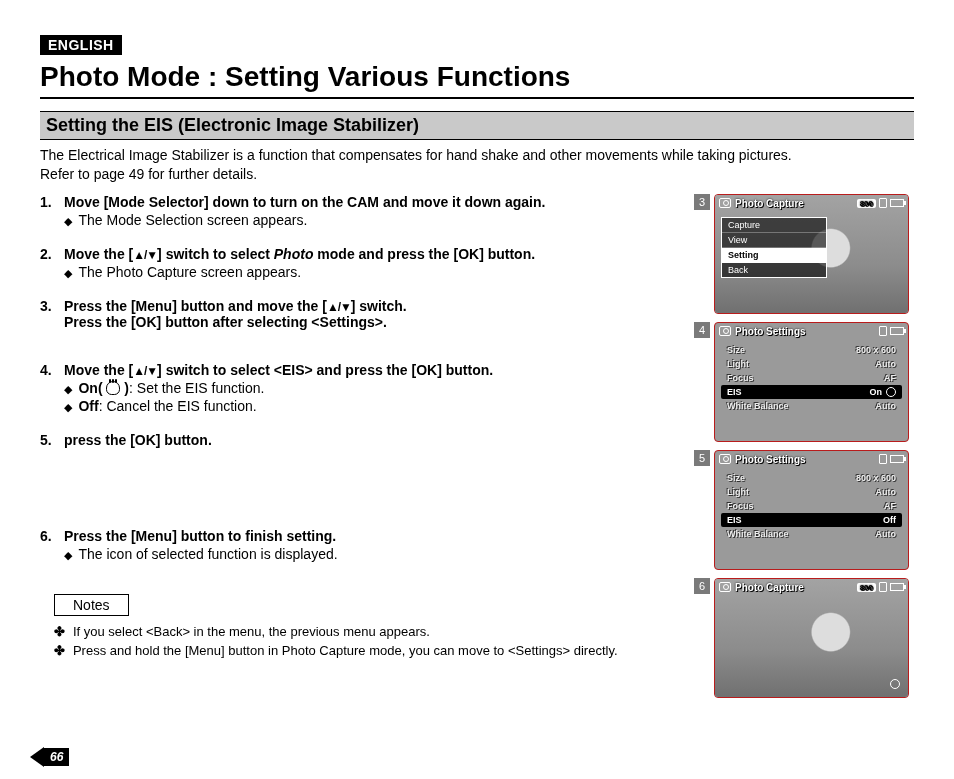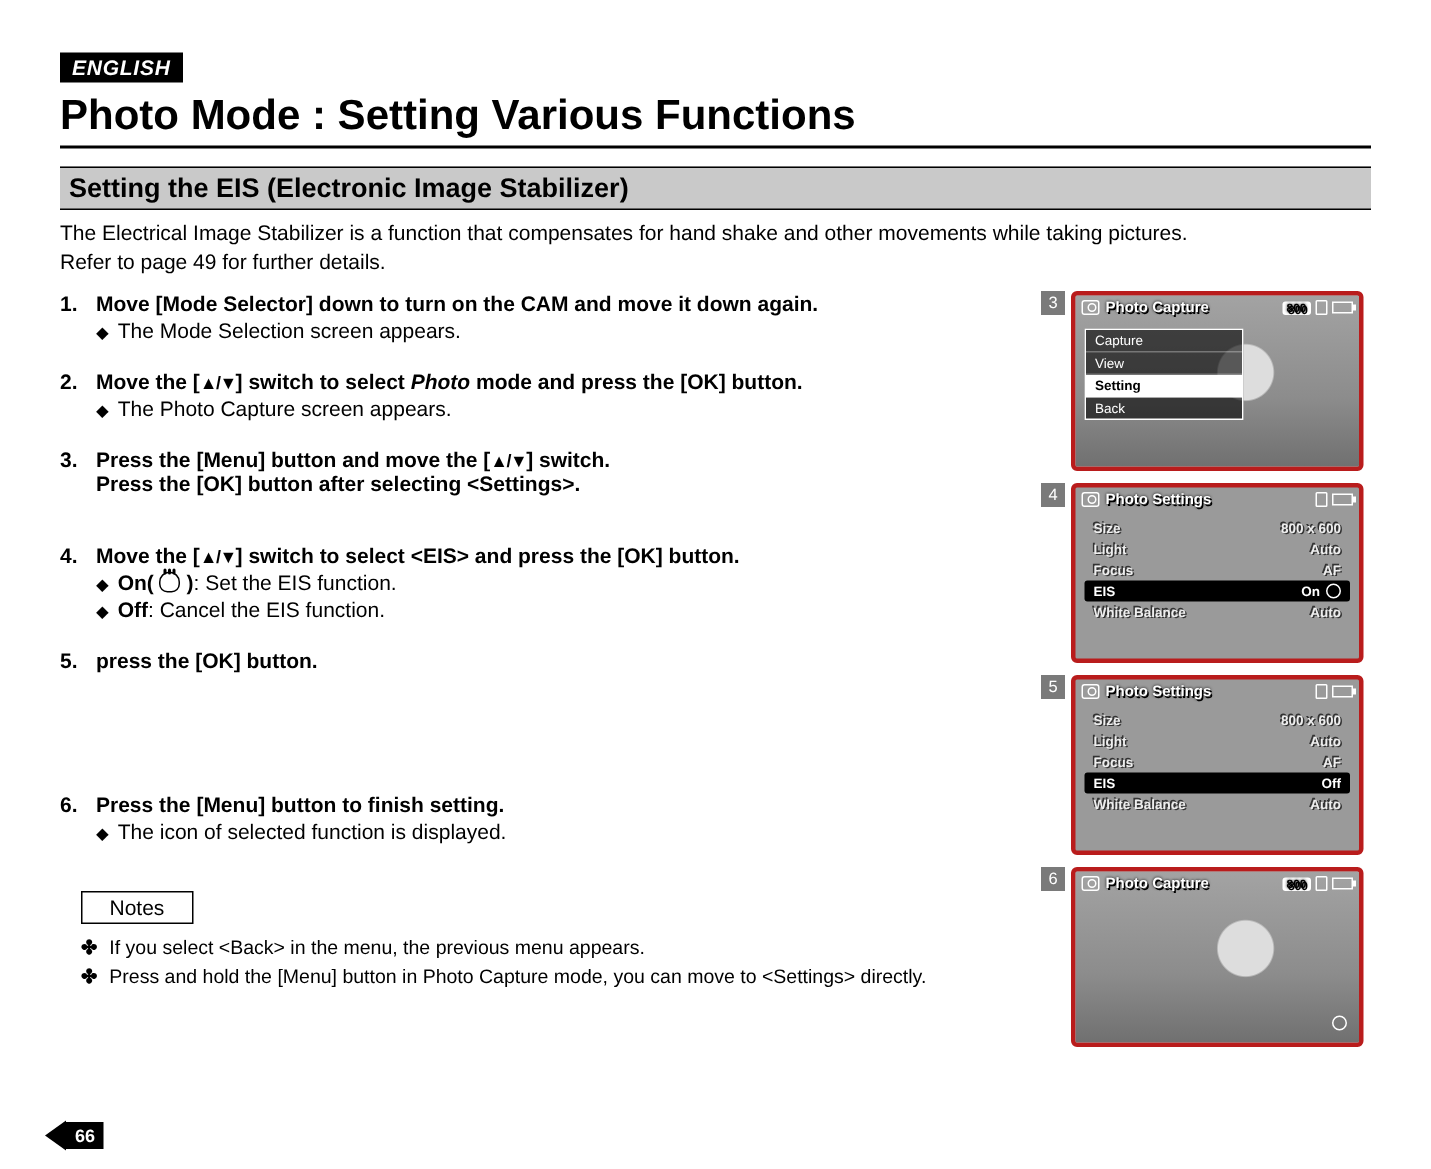--- a/index.html
+++ b/index.html
@@ -12,21 +12,20 @@
     padding: 35px 40px 20px 40px;
     position: relative;
   }
   .lang-badge {
     display: inline-block;
     background: #000;
     color: #fff;
     font-weight: bold;
     font-size: 14px;
     padding: 2px 8px;
-    font-style: italic;
     letter-spacing: 0.5px;
   }
   h1.page-title {
     font-size: 28px;
     font-weight: bold;
     margin-top: 6px;
     border-bottom: 2px solid #000;
     padding-bottom: 4px;
   }
   h2.section-title {
@@ -113,21 +112,21 @@
     color: #fff;
     font-size: 11px;
     text-align: center;
     line-height: 16px;
     margin-right: 4px;
     flex-shrink: 0;
   }
   .screen {
     width: 195px;
     height: 120px;
-    border: 3px solid #b91c1c;
+    border: 1px solid #b91c1c;
     border-radius: 4px;
     position: relative;
     background: #b8b8b8;
     overflow: hidden;
     font-size: 9px;
     color: #fff;
   }
   .screen-bg {
     position: absolute; inset:0;
     background:
@@ -216,20 +215,21 @@
   .pn-arrow {
     width: 0; height: 0;
     border-top: 10px solid transparent;
     border-bottom: 10px solid transparent;
     border-right: 14px solid #000;
   }
   .pn-box {
     background:#000; color:#fff;
     font-size: 12px; font-weight:bold;
     padding: 2px 6px;
+    font-style: italic;
   }
   .updown { font-size: 0.85em; letter-spacing: -1px; }
   .hand-glyph {
     display:inline-block; width:14px;height:14px;
     border:1.5px solid #000; border-radius:50% 50% 40% 40%;
     vertical-align:middle; position:relative; top:-1px;
   }
   .hand-glyph::after{
     content:""; position:absolute; top:-3px; left:2px;
     width:2px;height:4px;background:#000;border-radius:1px;

